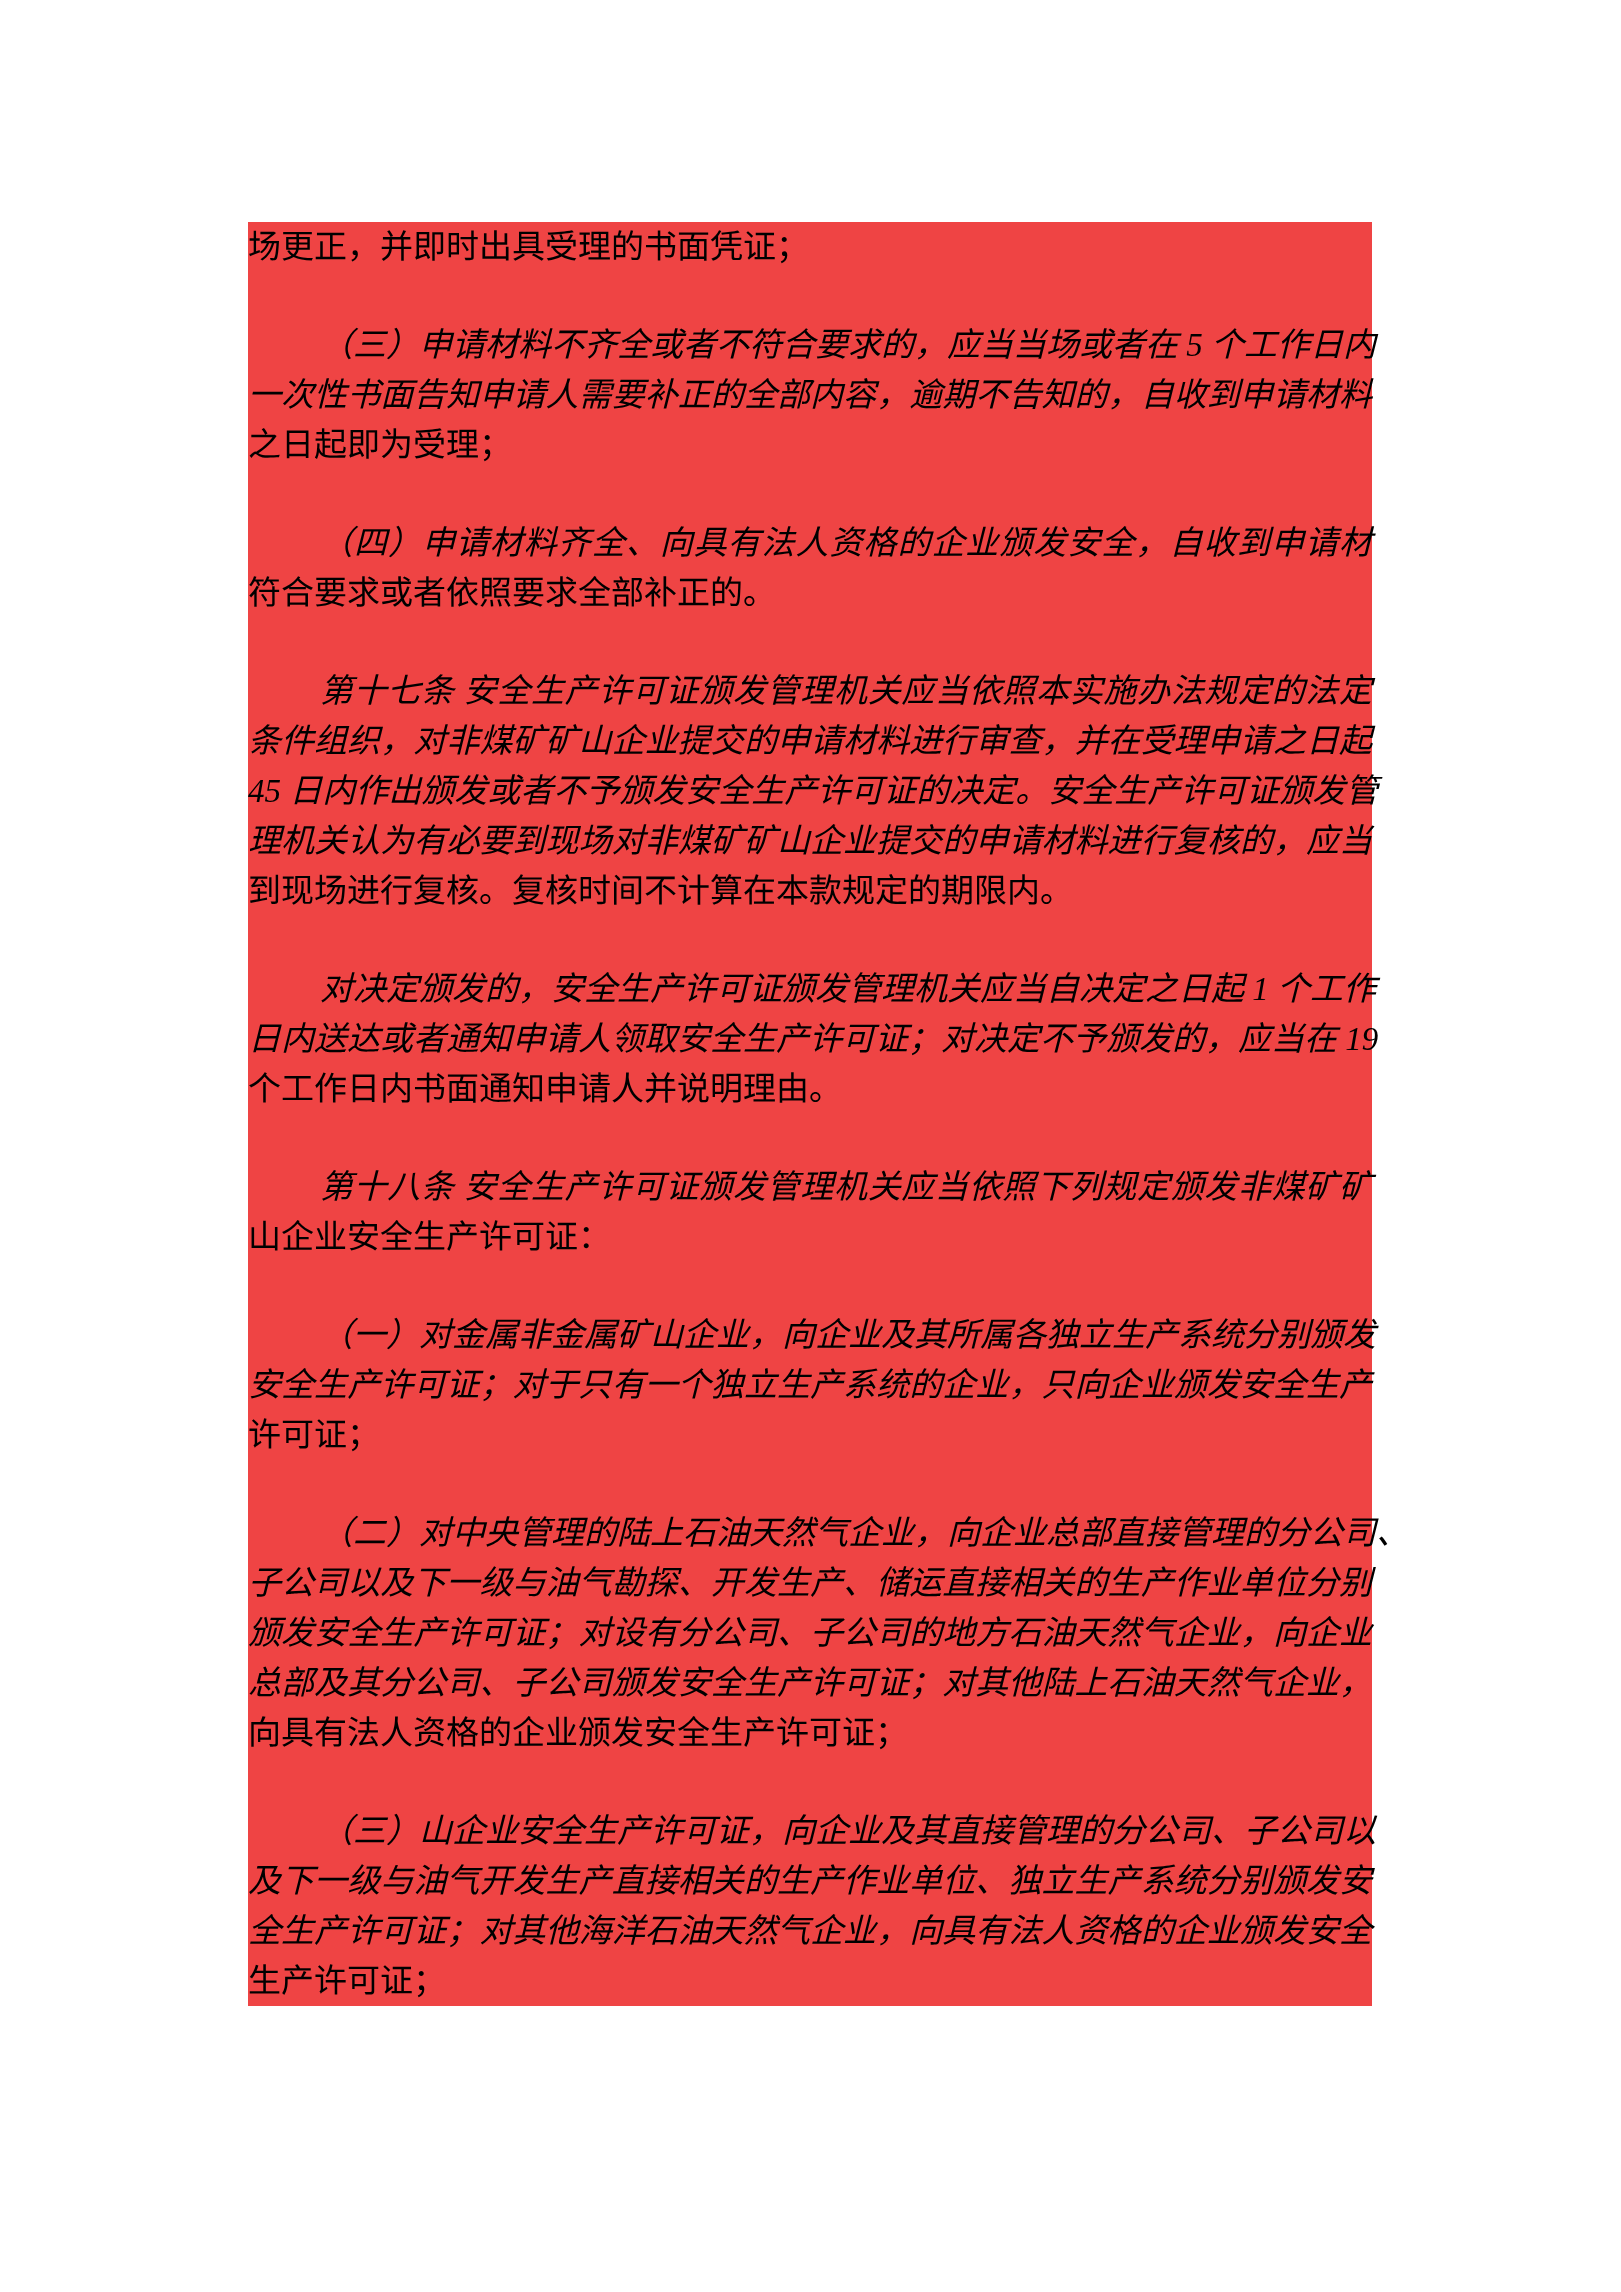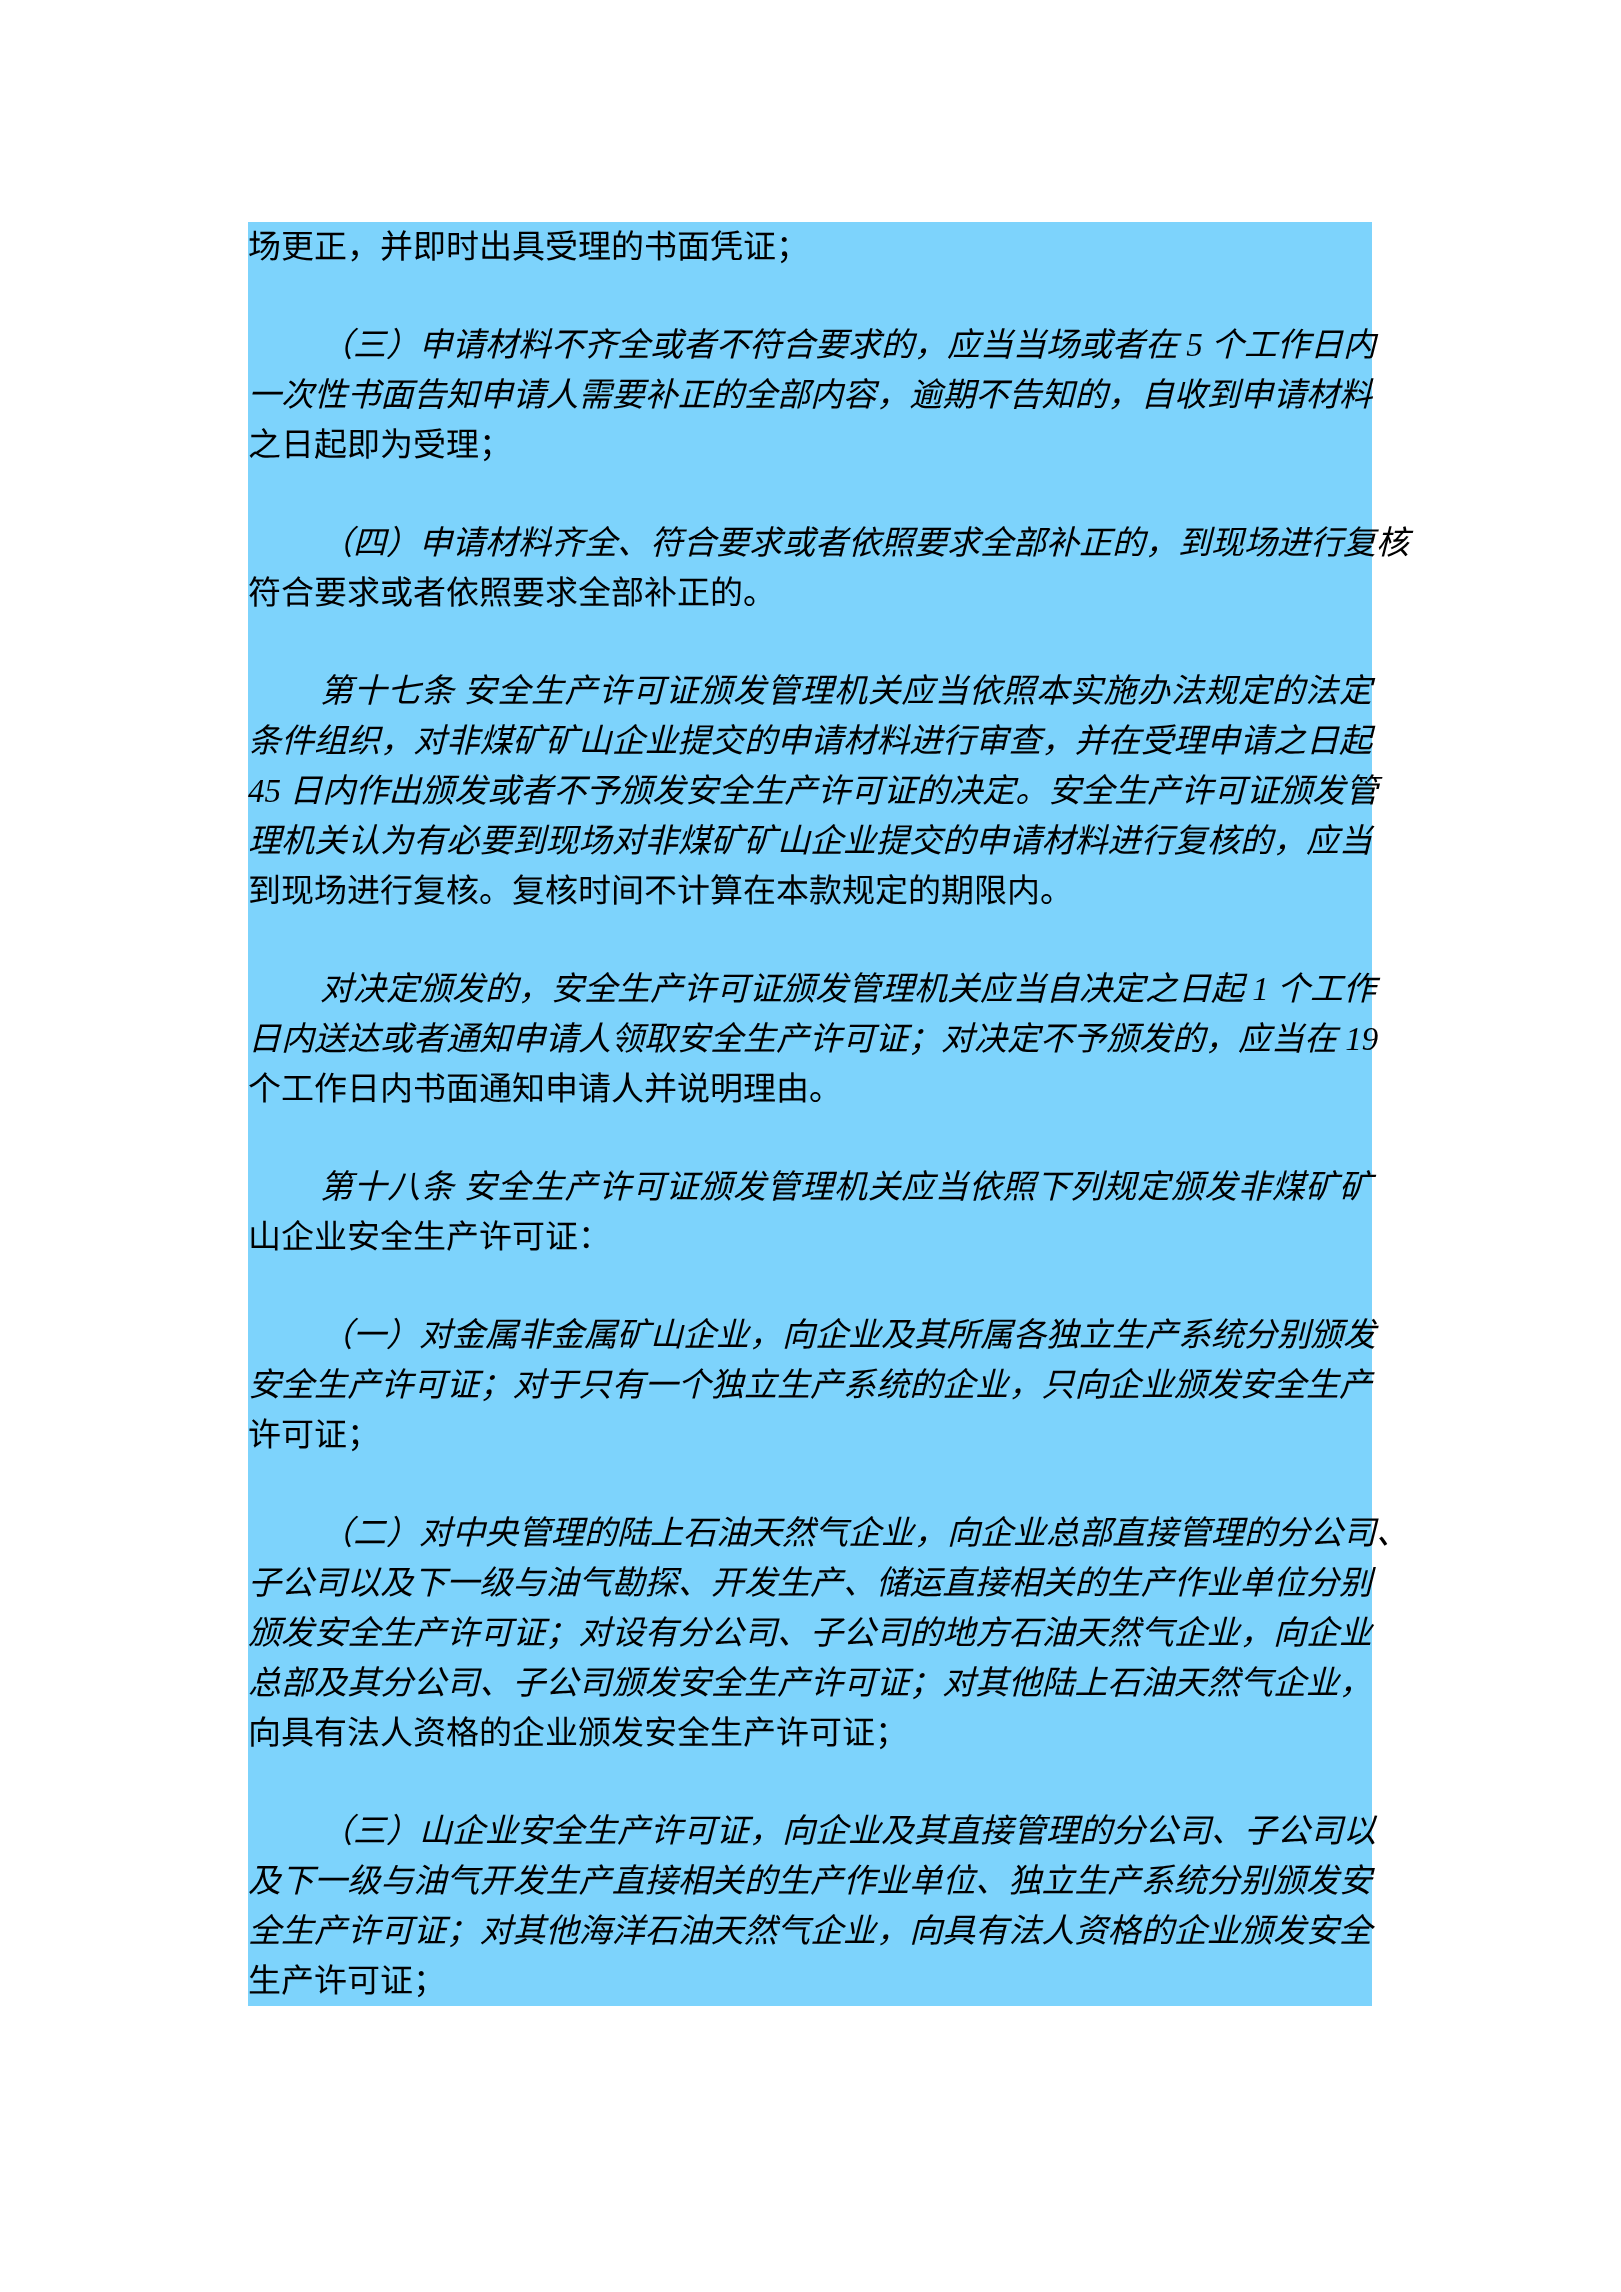--- a/index.html
+++ b/index.html
@@ -40,31 +40,31 @@
     font-style: italic;
   }
   
   .line.ind {
     padding-left: 72px;
   }
 </style>
 </head>
 <body>
 
-<div id="doc" style="background: #7dd3fc; color: rgb(0, 0, 0);">
+<div id="doc" style="background: #ef4444; color: rgb(0, 0, 0);">
     <div class="para">
       <div class="line">场更正，并即时出具受理的书面凭证；</div>
     </div>
     <div class="para">
       <div class="line jl ind">（三）申请材料不齐全或者不符合要求的，应当当场或者在 5 个工作日内</div>
       <div class="line jl">一次性书面告知申请人需要补正的全部内容，逾期不告知的，自收到申请材料</div>
       <div class="line">之日起即为受理；</div>
     </div>
     <div class="para">
-      <div class="line jl ind">（四）申请材料齐全、符合要求或者依照要求全部补正的，到现场进行复核</div>
+      <div class="line jl ind">（四）申请材料齐全、向具有法人资格的企业颁发安全，自收到申请材</div>
       <div class="line">符合要求或者依照要求全部补正的。</div>
     </div>
     <div class="para">
       <div class="line jl ind">第十七条 安全生产许可证颁发管理机关应当依照本实施办法规定的法定</div>
       <div class="line jl">条件组织，对非煤矿矿山企业提交的申请材料进行审查，并在受理申请之日起</div>
       <div class="line jl">45 日内作出颁发或者不予颁发安全生产许可证的决定。安全生产许可证颁发管</div>
       <div class="line jl">理机关认为有必要到现场对非煤矿矿山企业提交的申请材料进行复核的，应当</div>
       <div class="line">到现场进行复核。复核时间不计算在本款规定的期限内。</div>
     </div>
     <div class="para">

